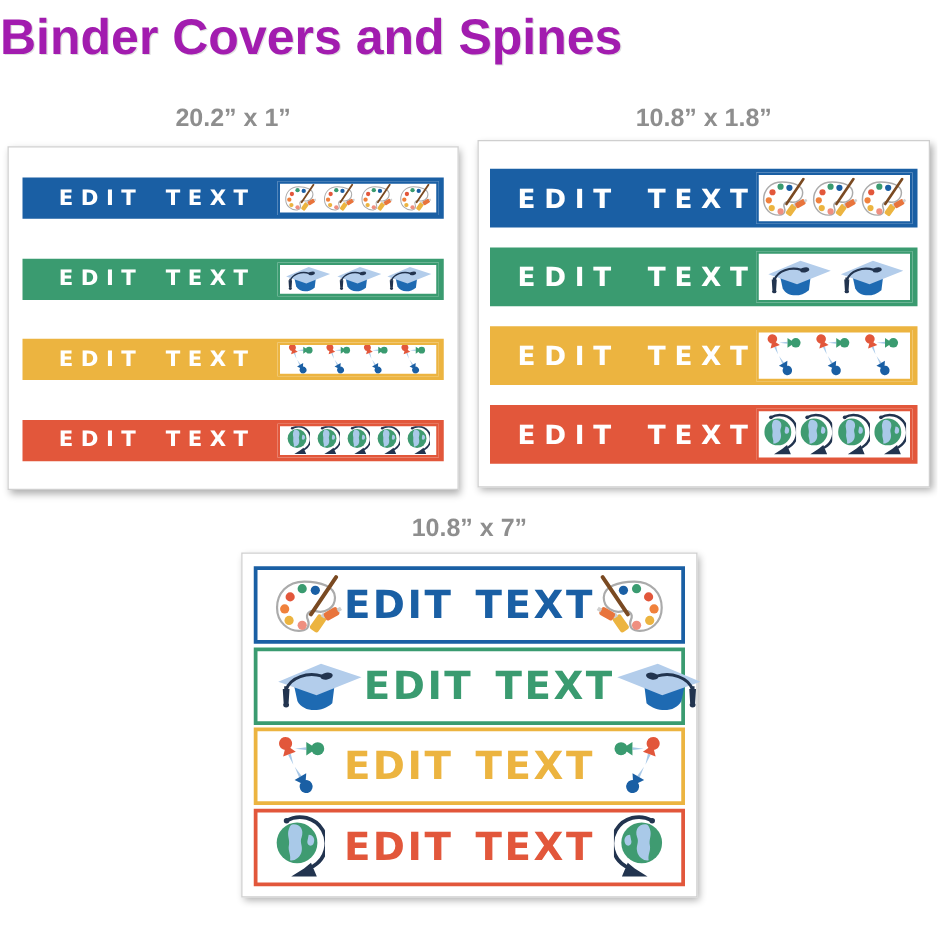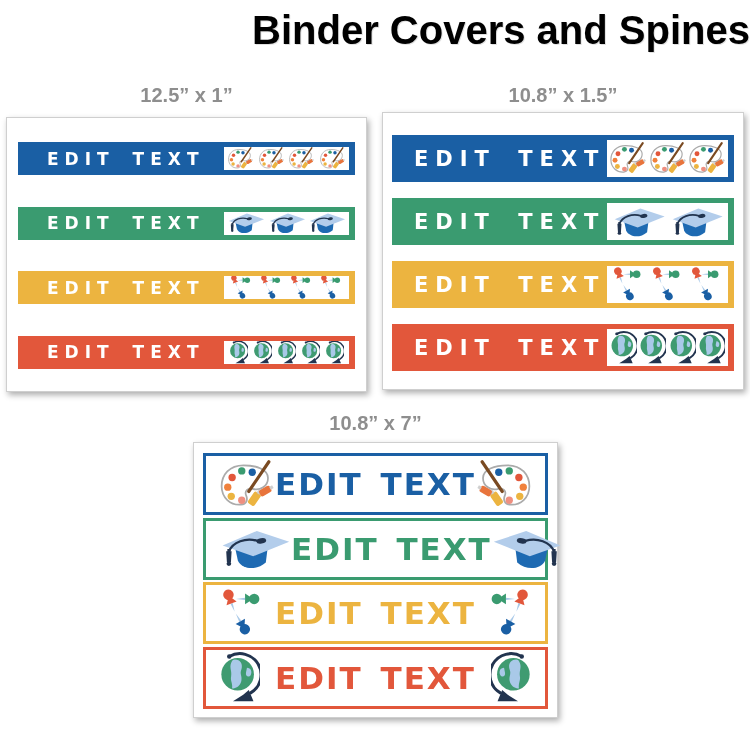--- a/index.html
+++ b/index.html
@@ -2,22 +2,22 @@
 <html><head>
 <meta charset="utf-8">
 <title>Binder Covers and Spines</title>
 <style>
   html,body{margin:0;padding:0;}
   body{
     width:750px;height:750px;position:relative;background:#ffffff;
     font-family:"Liberation Sans", sans-serif;overflow:hidden;
   }
   .page-title{
-    position:absolute;left:0;top:8px;width:750px;text-align:right;
-    font-size:40px;font-weight:bold;color:#000000;letter-spacing:0px;
+    position:absolute;left:0;top:8px;width:750px;text-align:left;
+    font-size:40px;font-weight:bold;color:#a21caf;letter-spacing:0px;
     text-shadow:1px 1px 0 rgba(0,0,0,0.12);
   }
   .size-label{
     position:absolute;text-align:center;font-size:20px;font-weight:bold;color:#8e8e8e;
   }
   #lbl1{left:6px;top:84px;width:361px;}
   #lbl2{left:382px;top:84px;width:362px;}
   #lbl3{left:193px;top:412px;width:365px;}
   .panel{
     position:absolute;background:#ffffff;border:1px solid #cfcfcf;
@@ -127,21 +127,21 @@
       <path d="M30 18 C34 18 36 22 34 26 C32 29 28 27 29 23 Z" fill="#a9c9e8"></path>
       <path d="M11 6 A 21.5 21.5 0 0 1 34 45" fill="none" stroke="#22344f" stroke-width="3.2" stroke-linecap="round"></path>
       <circle cx="11" cy="6" r="2.4" fill="#22344f"></circle>
       <path d="M32 42 L37 54 L15 54 L26 47 Z" fill="#22344f"></path>
     </symbol>
   </defs>
 </svg>
 
 <div class="page-title">Binder Covers and Spines</div>
 
-<div class="size-label" id="lbl1">12.5” x 1”</div>
+<div class="size-label" id="lbl1">20.2” x 1”</div>
 <div class="panel" id="panel1">
 
   <div class="strip top" style="--c: #1a5fa4;">
     <span class="lbl">EDIT TEXT</span>
     <span class="iconbox">
       <svg class="icn i-palette">
           <use href="#sym-palette"></use>
         </svg>
       <svg class="icn i-palette">
           <use href="#sym-palette"></use>
@@ -203,21 +203,21 @@
       <svg class="icn i-globe">
           <use href="#sym-globe"></use>
         </svg>
       <svg class="icn i-globe">
           <use href="#sym-globe"></use>
         </svg>
     </span>
   </div>
 </div>
 
-<div class="size-label" id="lbl2">10.8” x 1.5”</div>
+<div class="size-label" id="lbl2">10.8” x 1.8”</div>
 <div class="panel" id="panel2">
 
   <div class="strip top" style="--c: #1a5fa4;">
     <span class="lbl">EDIT TEXT</span>
     <span class="iconbox">
       <svg class="icn i-palette">
           <use href="#sym-palette"></use>
         </svg>
       <svg class="icn i-palette">
           <use href="#sym-palette"></use>

